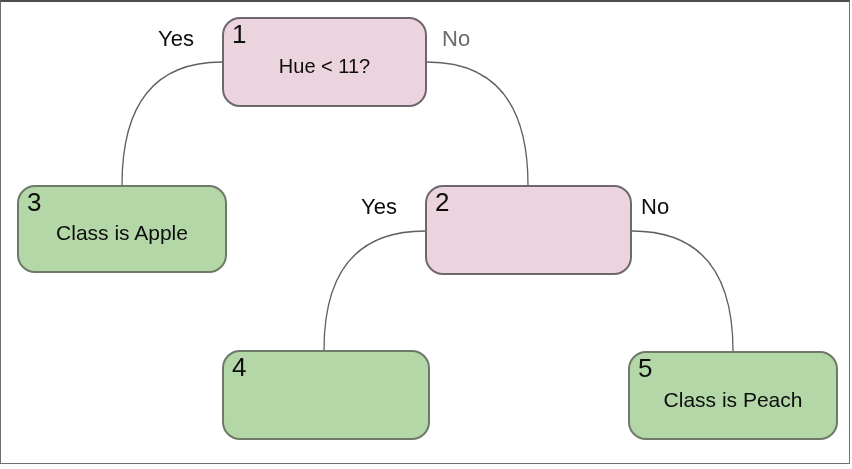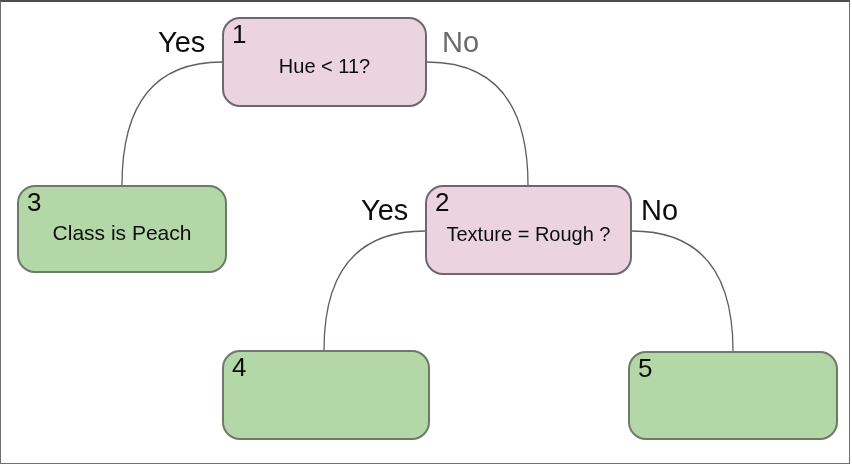--- a/index.html
+++ b/index.html
@@ -69,21 +69,21 @@
   .node.leaf .label { font-size: 21px; }
   
   #node-1 { left: 222px; top: 17px;  width: 205px; height: 90px; }
   #node-2 { left: 425px; top: 185px; width: 207px; height: 90px; }
   #node-3 { left: 17px;  top: 185px; width: 210px; height: 88px; }
   #node-4 { left: 222px; top: 350px; width: 208px; height: 90px; }
   #node-5 { left: 628px; top: 351px; width: 210px; height: 89px; }
   
   .edge-label {
     position: absolute;
-    font-size: 29px;
+    font-size: 22px;
     line-height: 1.0;
     color: var(--label-black, #0d0d0d);
     white-space: nowrap;
   }
   .edge-label.gray { color: var(--label-gray, #6b6b6b); }
   #lbl-yes-1 { left: 158px; top: 28px; }
   #lbl-no-1  { left: 442px; top: 28px; }
   #lbl-yes-2 { left: 361px; top: 196px; }
   #lbl-no-2  { left: 641px; top: 196px; }
 </style>
@@ -104,30 +104,30 @@
   <span id="lbl-yes-2" class="edge-label">Yes</span>
   <span id="lbl-no-2" class="edge-label">No</span>
 
   <div id="node-1" class="node decision">
     <span class="num">1</span>
     <span class="label">Hue &lt; 11?</span>
   </div>
 
   <div id="node-2" class="node decision">
     <span class="num">2</span>
-    <span class="label">Texture = Rough ?</span>
   </div>
 
   <div id="node-3" class="node leaf">
     <span class="num">3</span>
-    <span class="label">Class is Peach</span>
+    <span class="label">Class is Apple</span>
   </div>
 
   <div id="node-4" class="node leaf">
     <span class="num">4</span>
   </div>
 
   <div id="node-5" class="node leaf">
     <span class="num">5</span>
+    <span class="label">Class is Peach</span>
   </div>
 
   <div class="canvas-frame"></div>
 </div>
 
 </body></html>

